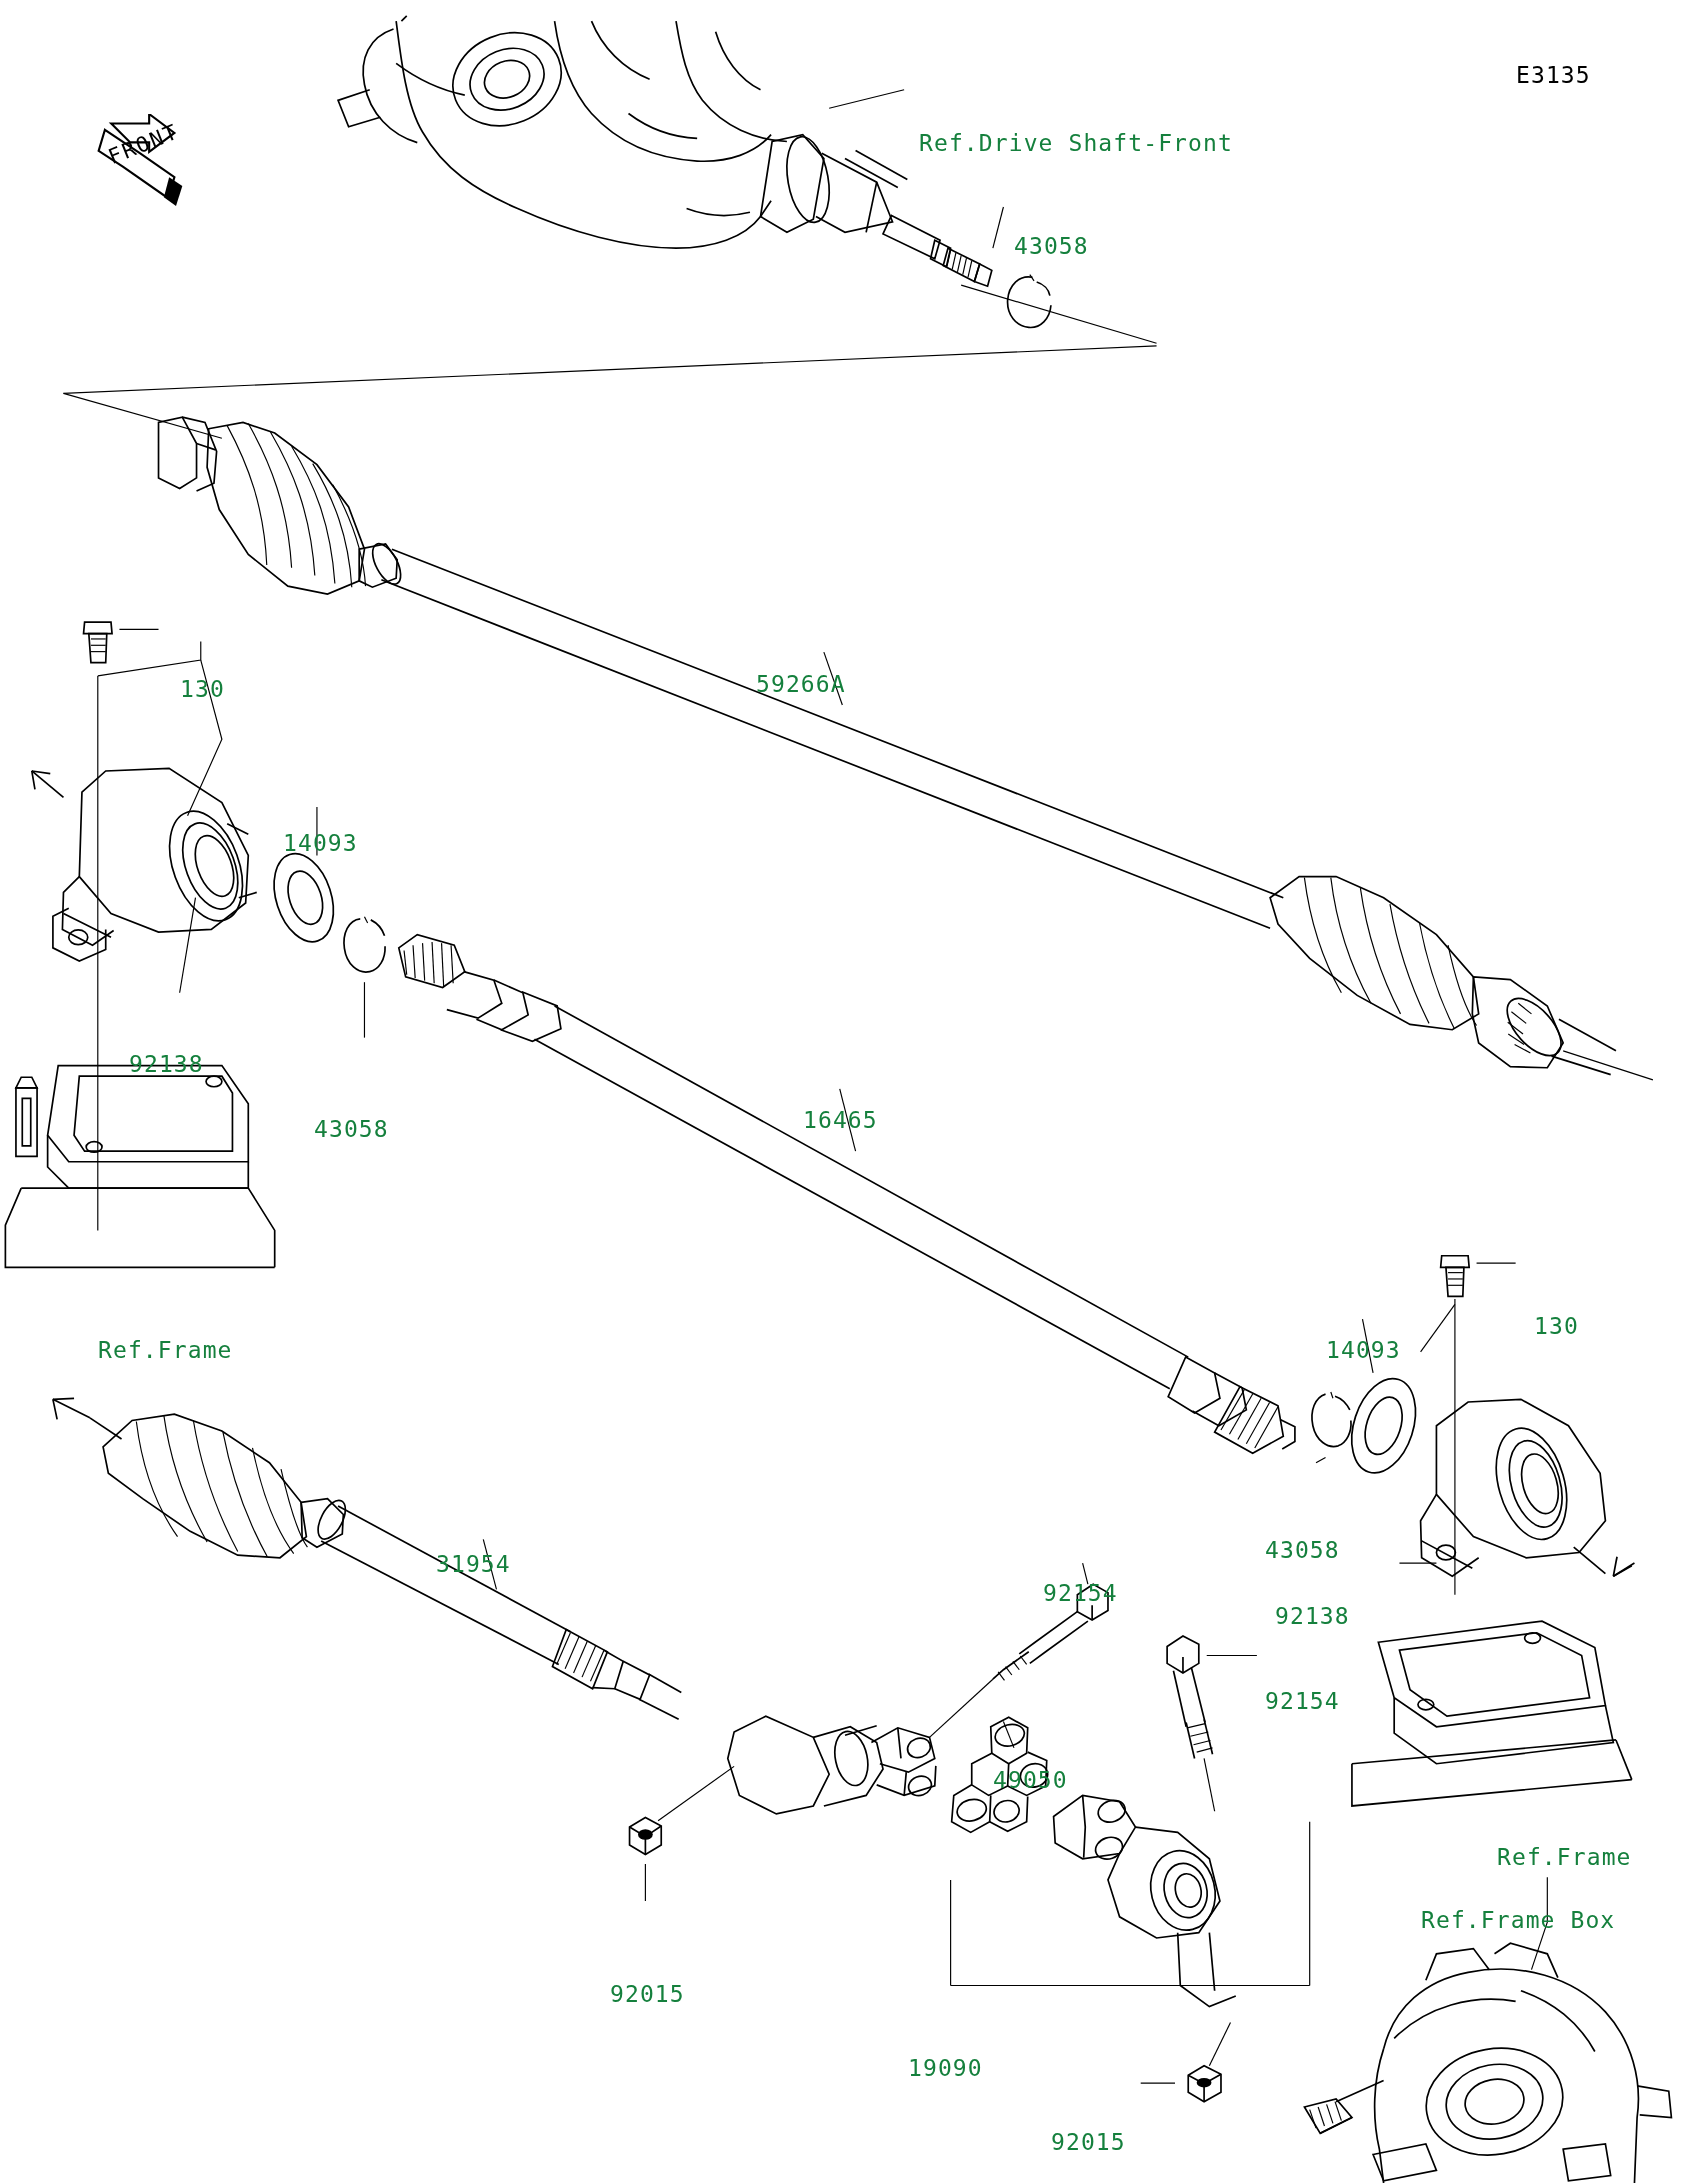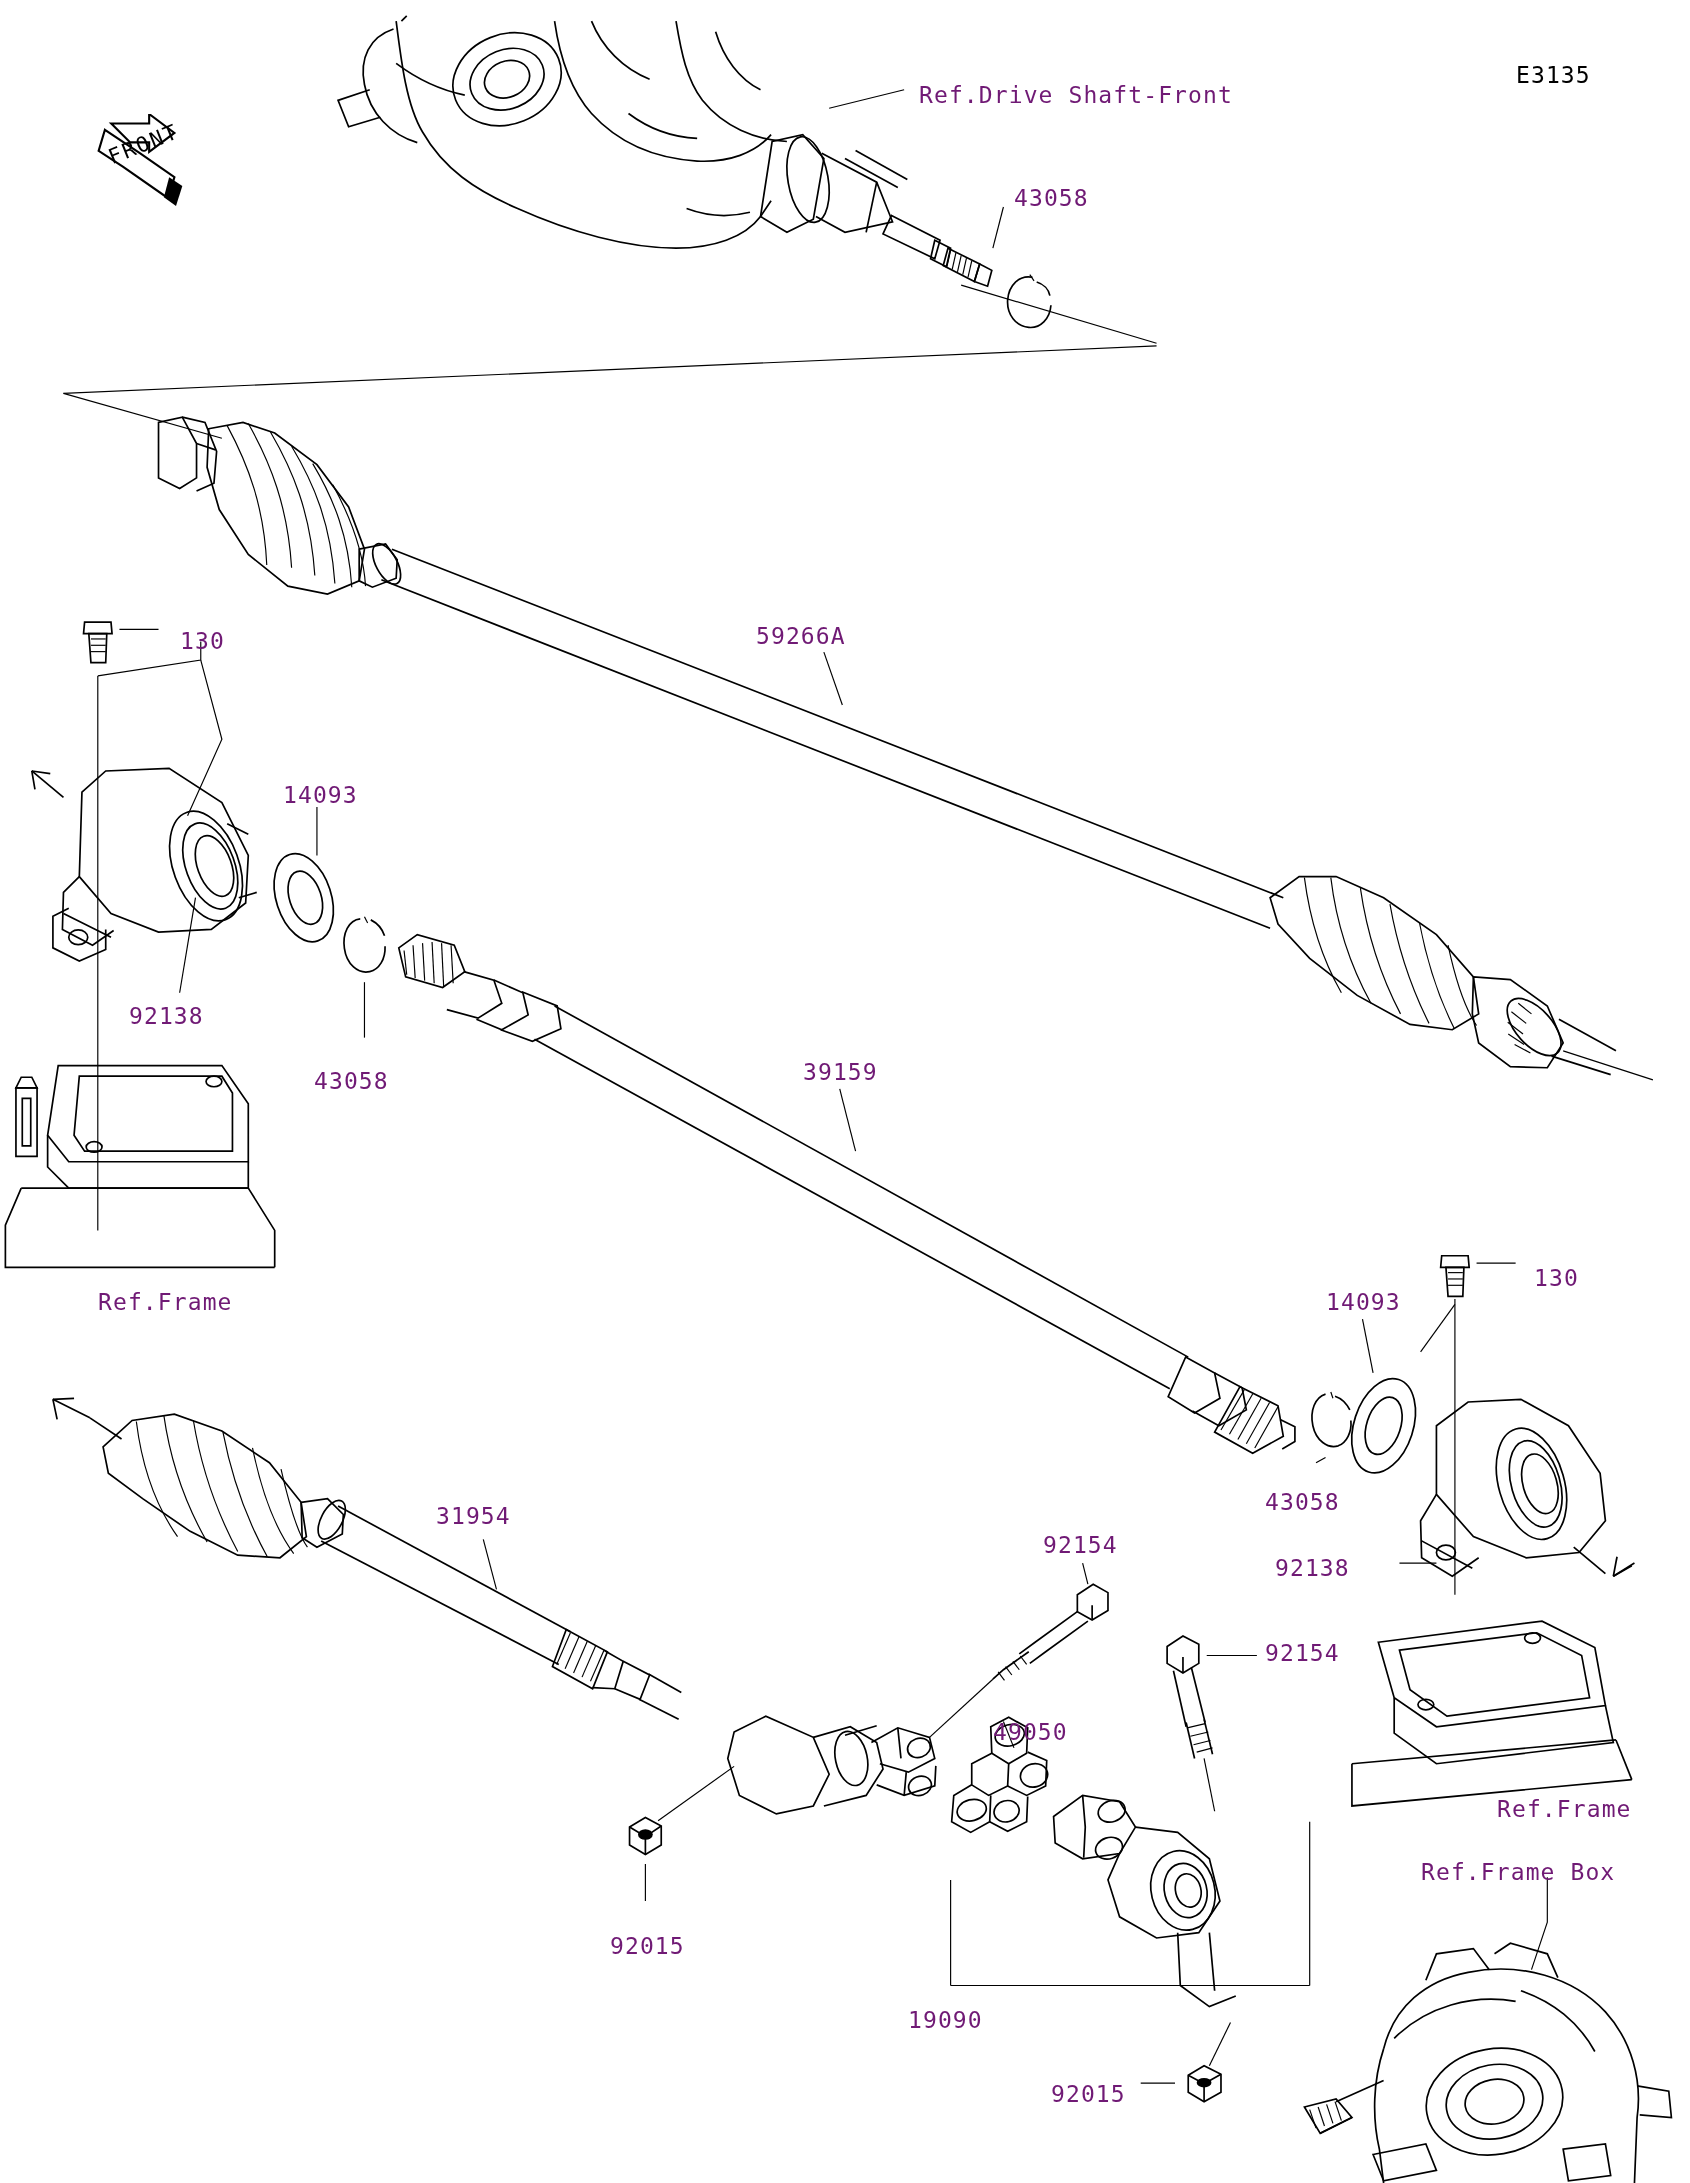--- a/index.html
+++ b/index.html
@@ -15,22 +15,23 @@
     width: 1690px;
     height: 2183px;
     background: #ffffff;
     overflow: hidden;
   }
   .lbl {
     position: absolute;
     font-family: "DejaVu Sans Mono", monospace;
     font-size: 23px;
     letter-spacing: 1.1px;
-    color: #701a75;
+    color: #15803d;
     white-space: nowrap;
+    margin-top: 48px;
   }
   .sheetcode {
     position: absolute;
     font-family: "DejaVu Sans Mono", monospace;
     font-size: 23px;
     letter-spacing: 1.1px;
     color: #000;
     margin-top: 12px;
   }
   
@@ -463,21 +464,21 @@
   <div class="sheetcode" style="left:1516px; top:50px;">E3135</div>
 
   <div id="callouts">
       <div class="lbl" style="left: 919px; top: 82px;">Ref.Drive Shaft-Front</div>
       <div class="lbl" style="left: 1014px; top: 185px;">43058</div>
       <div class="lbl" style="left: 756px; top: 623px;">59266A</div>
       <div class="lbl" style="left: 180px; top: 628px;">130</div>
       <div class="lbl" style="left: 283px; top: 782px;">14093</div>
       <div class="lbl" style="left: 129px; top: 1003px;">92138</div>
       <div class="lbl" style="left: 314px; top: 1068px;">43058</div>
-      <div class="lbl" style="left: 803px; top: 1059px;">39159</div>
+      <div class="lbl" style="left: 803px; top: 1059px;">16465</div>
       <div class="lbl" style="left: 98px; top: 1289px;">Ref.Frame</div>
       <div class="lbl" style="left: 1326px; top: 1289px;">14093</div>
       <div class="lbl" style="left: 1534px; top: 1265px;">130</div>
       <div class="lbl" style="left: 1265px; top: 1489px;">43058</div>
       <div class="lbl" style="left: 1275px; top: 1555px;">92138</div>
       <div class="lbl" style="left: 436px; top: 1503px;">31954</div>
       <div class="lbl" style="left: 1043px; top: 1532px;">92154</div>
       <div class="lbl" style="left: 1265px; top: 1640px;">92154</div>
       <div class="lbl" style="left: 993px; top: 1719px;">49050</div>
       <div class="lbl" style="left: 1497px; top: 1796px;">Ref.Frame</div>

